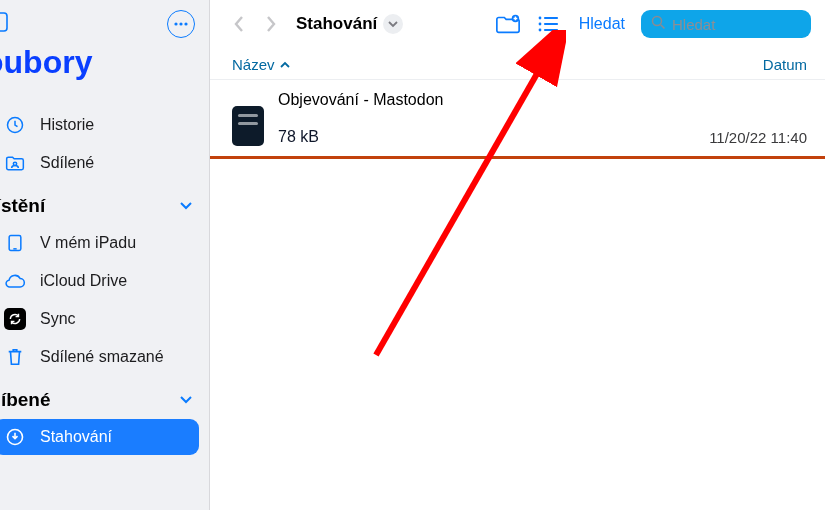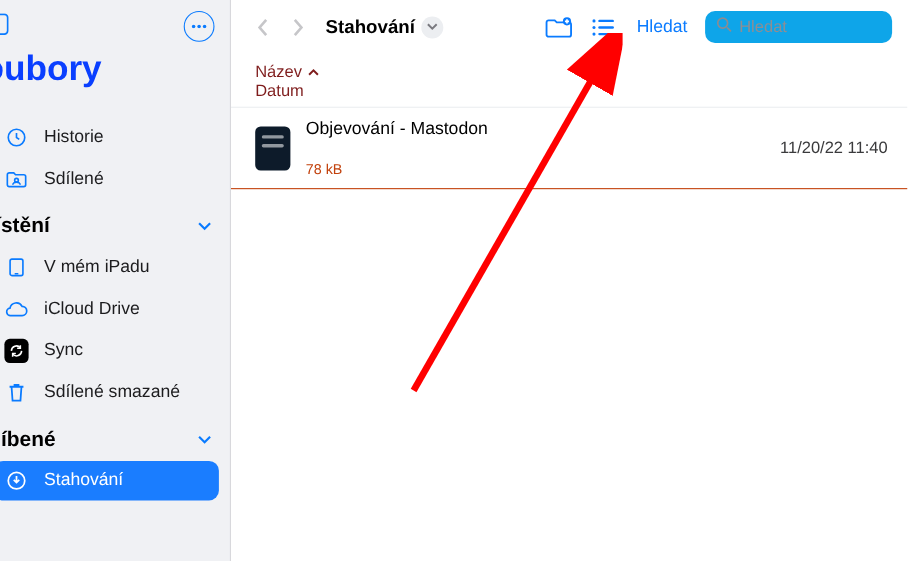--- a/index.html
+++ b/index.html
@@ -123,47 +123,47 @@
   }
   .search input {
     border: none; outline: none; background: transparent;
     font-size: 15px; color: #000; width: 100%;
   }
   .search input::placeholder { color: #8e8e93; }
 
   .columns {
     display: flex; justify-content: space-between;
     padding: 12px 18px 6px 22px;
-    font-size: 15px; font-weight: 500; color: #7f1d1d; flex-direction: column;
+    font-size: 15px; font-weight: 500; color: #0369a1;
   }
   .col-name { display: flex; align-items: center; gap: 5px; }
 
   .row {
-    display: flex; align-items: center;
+    display: flex; align-items: flex-end;
     padding: 10px 18px 10px 22px;
-    border-bottom: 1px solid #c2410c;
+    border-bottom: 3px solid #c2410c;
     border-top: 1px solid #eceef1;
   }
   .thumb {
     width: 32px; height: 40px;
     background: #0d1b2a;
     border-radius: 5px;
     margin-right: 14px;
     position: relative;
     overflow: hidden;
   }
   .thumb::before, .thumb::after {
     content: ""; position: absolute; left: 6px; right: 6px; height: 3px;
     background: rgba(255,255,255,0.55); border-radius: 2px;
   }
   .thumb::before { top: 8px; }
   .thumb::after  { top: 16px; }
   .file-meta { flex: 1; }
   .file-name { font-size: 16px; color: #000; line-height: 1.25; }
-  .file-size { font-size: 13px; color: #c2410c; margin-top: 18px; }
+  .file-size { font-size: 16px; color: #0f172a; margin-top: 18px; }
   .file-date { font-size: 15px; color: #3a3a3c; white-space: nowrap; }
 
   
   .arrow-svg {
     position: absolute;
     left: 296px; top: 30px;
     width: 270px; height: 330px;
     pointer-events: none;
   }
 </style>

